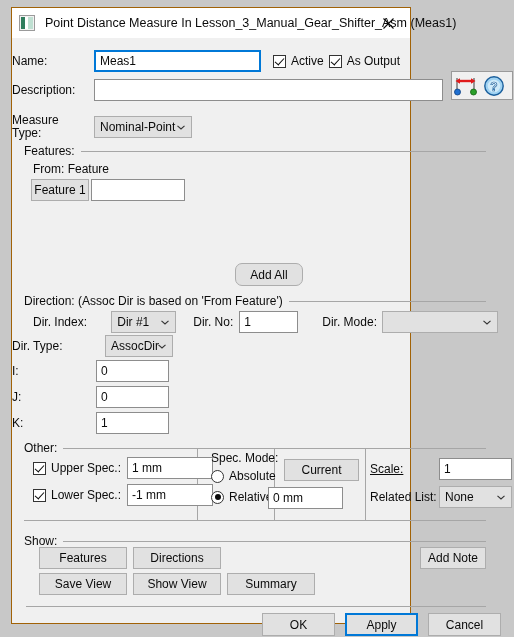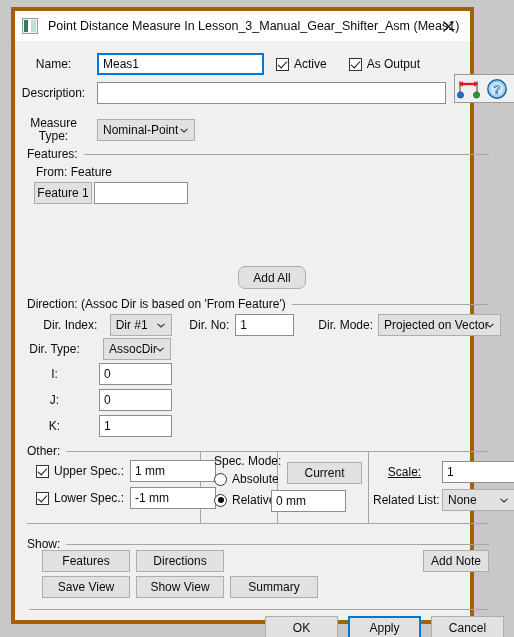--- a/index.html
+++ b/index.html
@@ -6,23 +6,23 @@
     margin: 0;
     padding: 0;
     background: #c8c8c8;
     font-family: "Liberation Sans", sans-serif;
   }
   body { width: 514px; height: 637px; overflow: hidden; }
 
   .window {
     position: absolute;
     left: 11px; top: 7px;
-    width: 463px; height: 617px;
+    width: 400px; height: 617px;
     background: #7dd3fc;
-    border: 4px solid #a16207;
+    border: 1px solid #a16207;
     box-sizing: border-box;
   }
 
   
   .titlebar {
     height: 30px;
     background: #ffffff;
     display: flex;
     align-items: center;
     box-sizing: border-box;
@@ -65,21 +65,21 @@
     position: absolute;
     left: 0; right: 0; top: 30px; bottom: 0;
     background: #f0f0f0;
   }
   .row { position: absolute; display: flex; align-items: center; }
   .lbl {
     font-size: 12px;
     color: #0b0b0b;
     white-space: nowrap;
   }
-  .lbl.right { text-align: center; }
+  .lbl.right { text-align: left; }
 
   input.txt {
     font-family: "Liberation Sans", sans-serif;
     font-size: 12px;
     color: #0b0b0b;
     background: #ffffff;
     border: 1px solid #8d8d8d;
     box-sizing: border-box;
     height: 22px;
     padding: 0 4px;
@@ -220,21 +220,21 @@
 
   <div class="client">
 
     <div class="row" style="left:0; top:12px; width:486px;">
       <span class="lbl right" style="width:77px;">Name:</span>
       <input class="txt focus" style="width: 167px; margin-left: 5px;" value="Meas1">
       <span class="ckrow" style="margin-left:12px;">
         <span class="cb checked"></span>
         <span class="lbl">Active</span>
       </span>
-      <span class="ckrow" style="margin-left:22px;">
+      <span class="ckrow" style="margin-left:5px;">
         <span class="cb checked"></span>
         <span class="lbl">As Output</span>
       </span>
     </div>
 
     <div class="row" style="left:0; top:41px; width:486px;">
       <span class="lbl right" style="width:77px;">Description:</span>
       <input class="txt" style="width: 349px; margin-left: 5px;" value="">
     </div>
 
@@ -300,32 +300,31 @@
         <span class="chev">
           <svg width="8" height="5" viewBox="0 0 8 5">
               <path d="M0.5 0.8 L4 4 L7.5 0.8" stroke="#333" stroke-width="1.1" fill="none"></path>
             </svg>
         </span>
       </span>
       <span class="lbl" style="margin-left:17px;">Dir. No:</span>
       <input class="txt" style="width: 59px; margin-left: 6px;" value="1">
       <span class="lbl" style="margin-left:24px;">Dir. Mode:</span>
       <span class="combo" style="width:123px; margin-left:5px;">
-        <span>Projected on Vector</span>
         <span class="chev">
           <svg width="8" height="5" viewBox="0 0 8 5">
               <path d="M0.5 0.8 L4 4 L7.5 0.8" stroke="#333" stroke-width="1.1" fill="none"></path>
             </svg>
         </span>
       </span>
     </div>
 
     <div class="row" style="left:0; top:297px;gap:9px;">
       <span class="lbl right" style="width:79px;">Dir. Type:</span>
-      <span class="combo" style="width:68px; ">
+      <span class="combo" style="width:68px; margin-left:5px;">
         <span>AssocDir</span>
         <span class="chev">
           <svg width="8" height="5" viewBox="0 0 8 5">
               <path d="M0.5 0.8 L4 4 L7.5 0.8" stroke="#333" stroke-width="1.1" fill="none"></path>
             </svg>
         </span>
       </span>
     </div>
 
     <div class="row" style="left:0; top:322px;">

